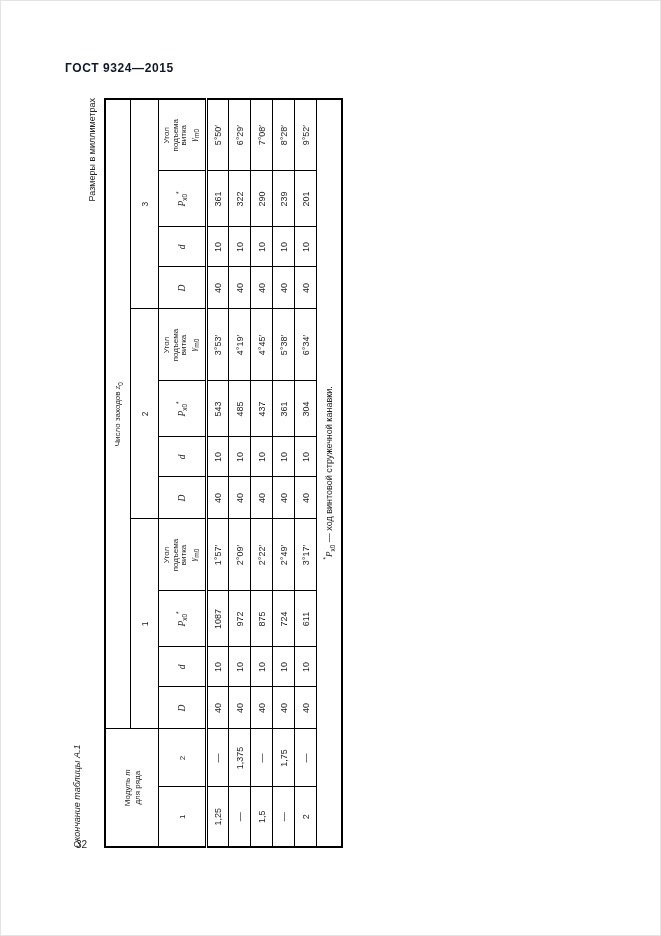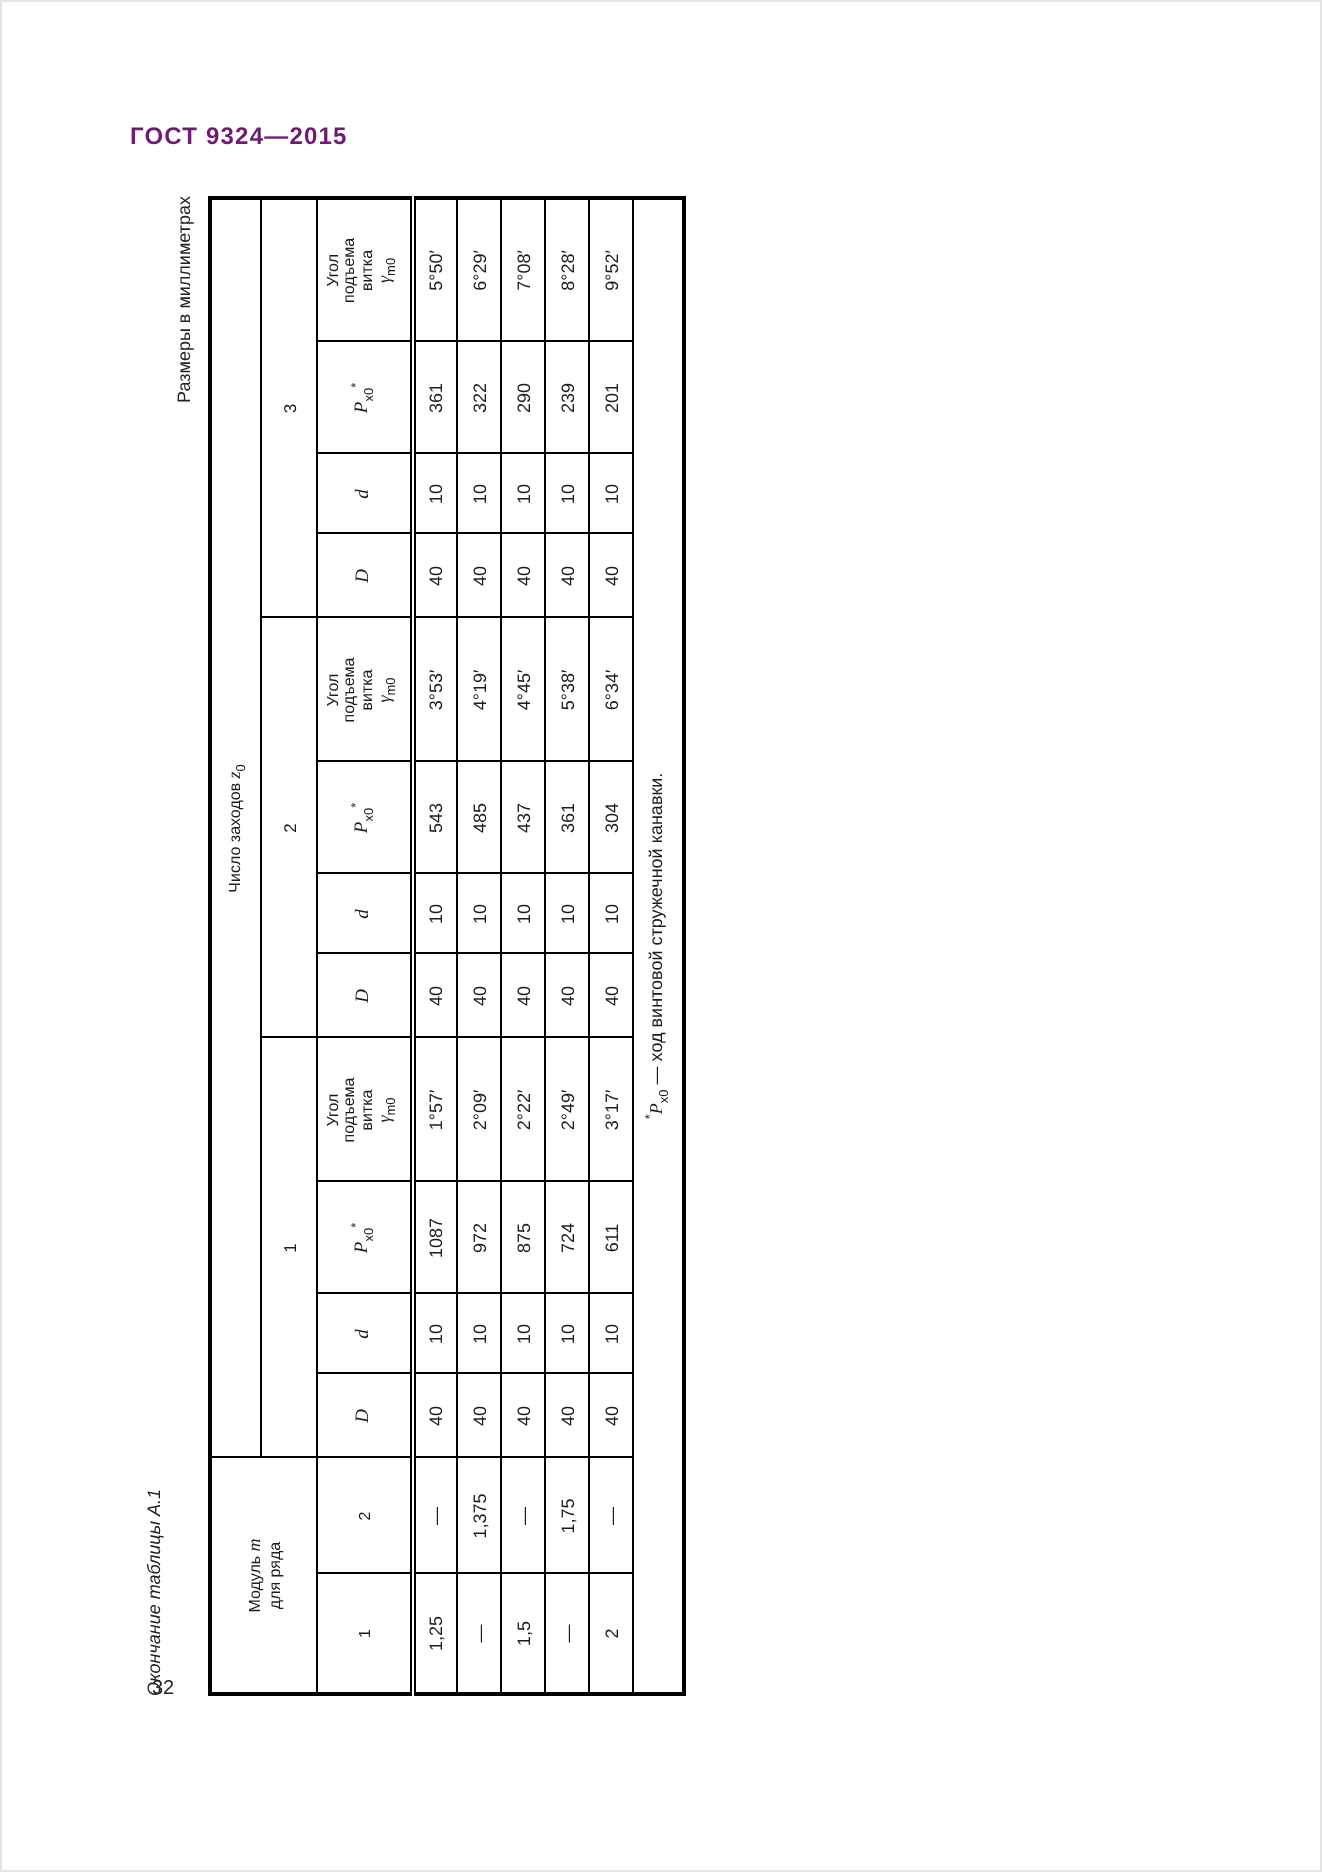--- a/index.html
+++ b/index.html
@@ -9,21 +9,21 @@
     background:#ffffff;
     overflow:hidden;
     font-family:"Liberation Sans",sans-serif;
     color:#1c1c1c;
     box-sizing:border-box;
     border:1px solid #e4e4e4;
   }
   .running-head{
     position:absolute;left:64px;top:60px;
     font-size:12px;font-weight:bold;letter-spacing:.6px;
-    color:#701a75;
+    color:#0f172a;
   }
   .page-number{
     position:absolute;left:75px;top:838px;
     font-size:10px;color:#222;
   }
   
   .rotated-wrap{
     position:absolute;left:70px;top:847px;
     width:750px;
     transform:rotate(-90deg);

